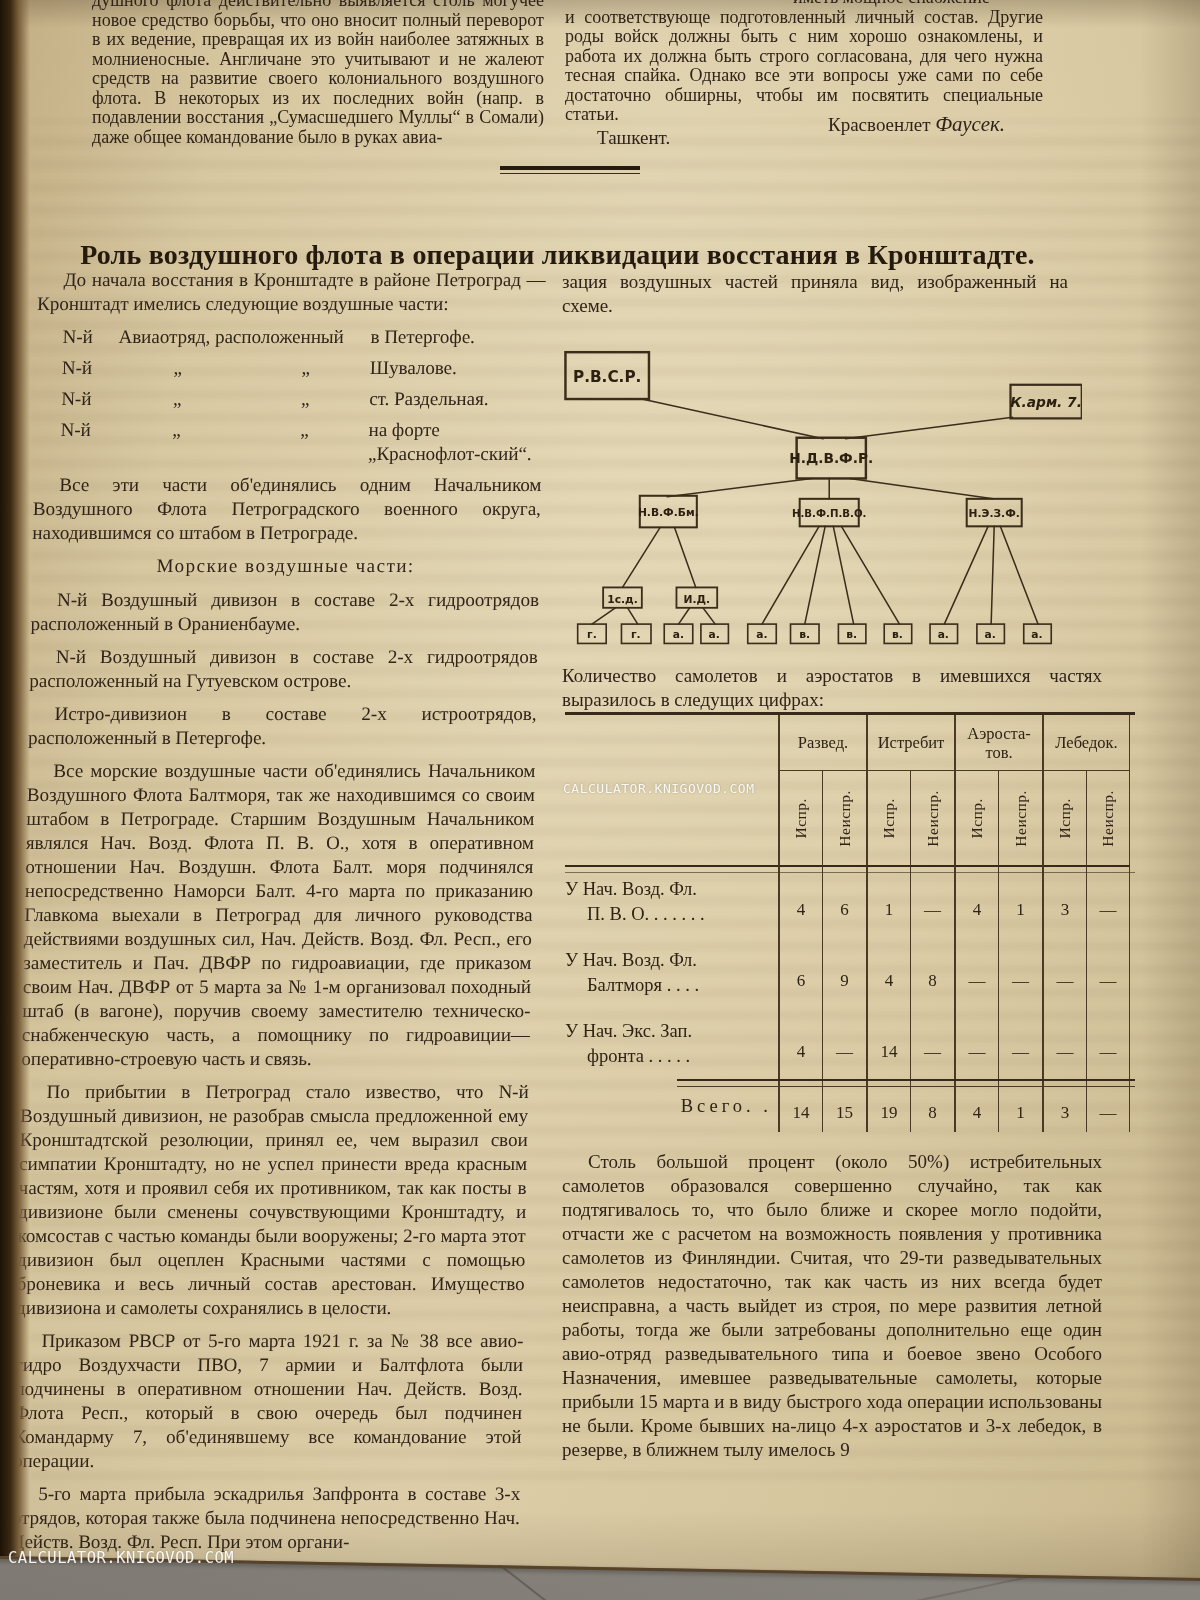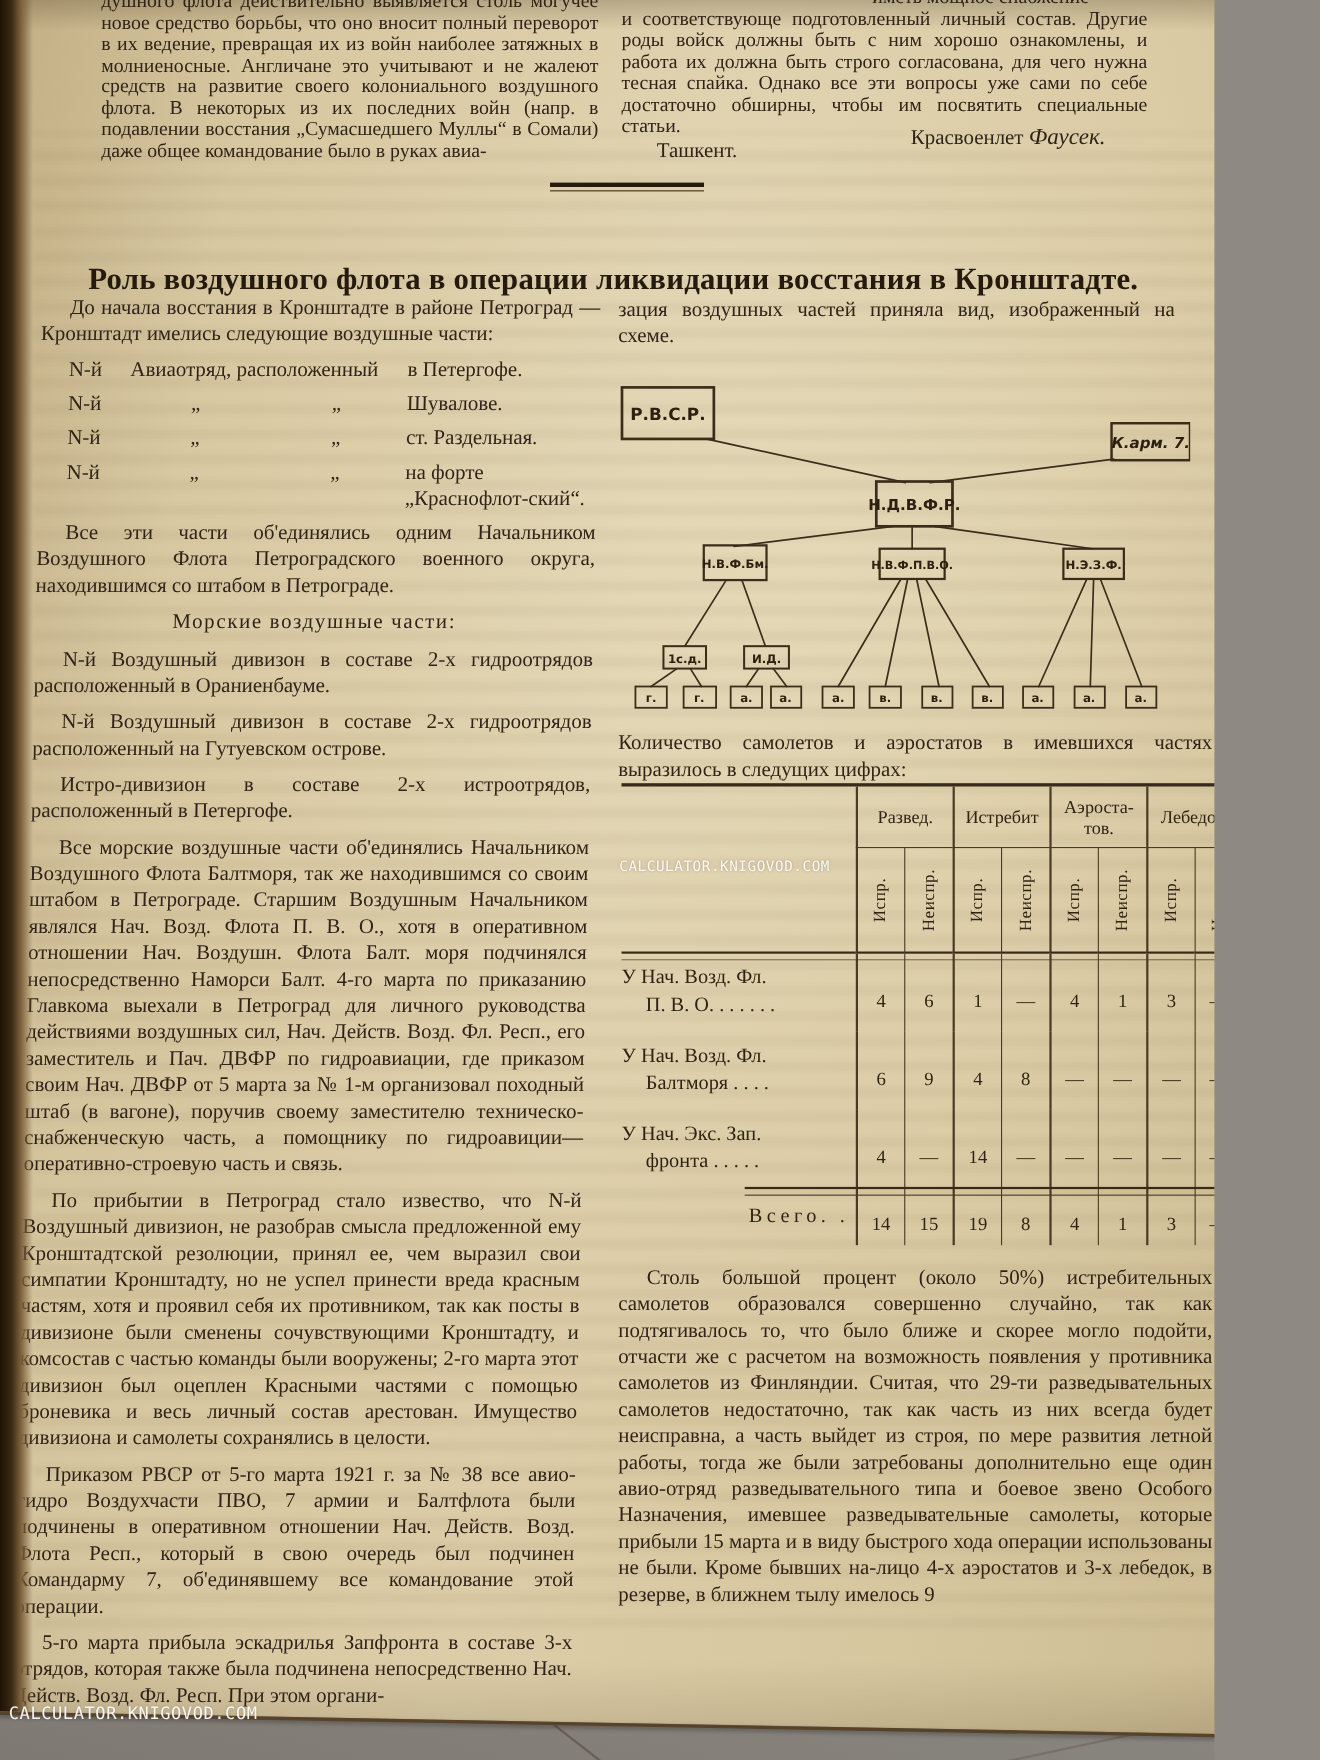--- a/index.html
+++ b/index.html
@@ -1,16 +1,16 @@
 <!DOCTYPE html>
 <html><head>
 <meta charset="utf-8">
 <style>
   html,body{margin:0;padding:0;background:#8e8a83;}
-  .stage{position:relative;width:1104px;height:1600px;overflow:hidden;
+  .stage{position:relative;width:1200px;height:1600px;overflow:hidden;
          font-family:"Liberation Serif",serif;color:#30241a;}
   
   .floor{position:absolute;inset:0;
     background:linear-gradient(16deg,#7e7a73 0%,#989490 45%,#8b8781 78%,#827e78 100%);}
   .vein1{position:absolute;left:430px;top:1568px;width:150px;height:2px;background:rgba(80,70,60,.55);
          transform:rotate(38deg);}
   .vein2{position:absolute;left:900px;top:1580px;width:220px;height:2px;background:rgba(95,85,75,.4);
          transform:rotate(-12deg);}
   
   .page{position:absolute;left:0;top:0;width:1200px;height:1600px;

